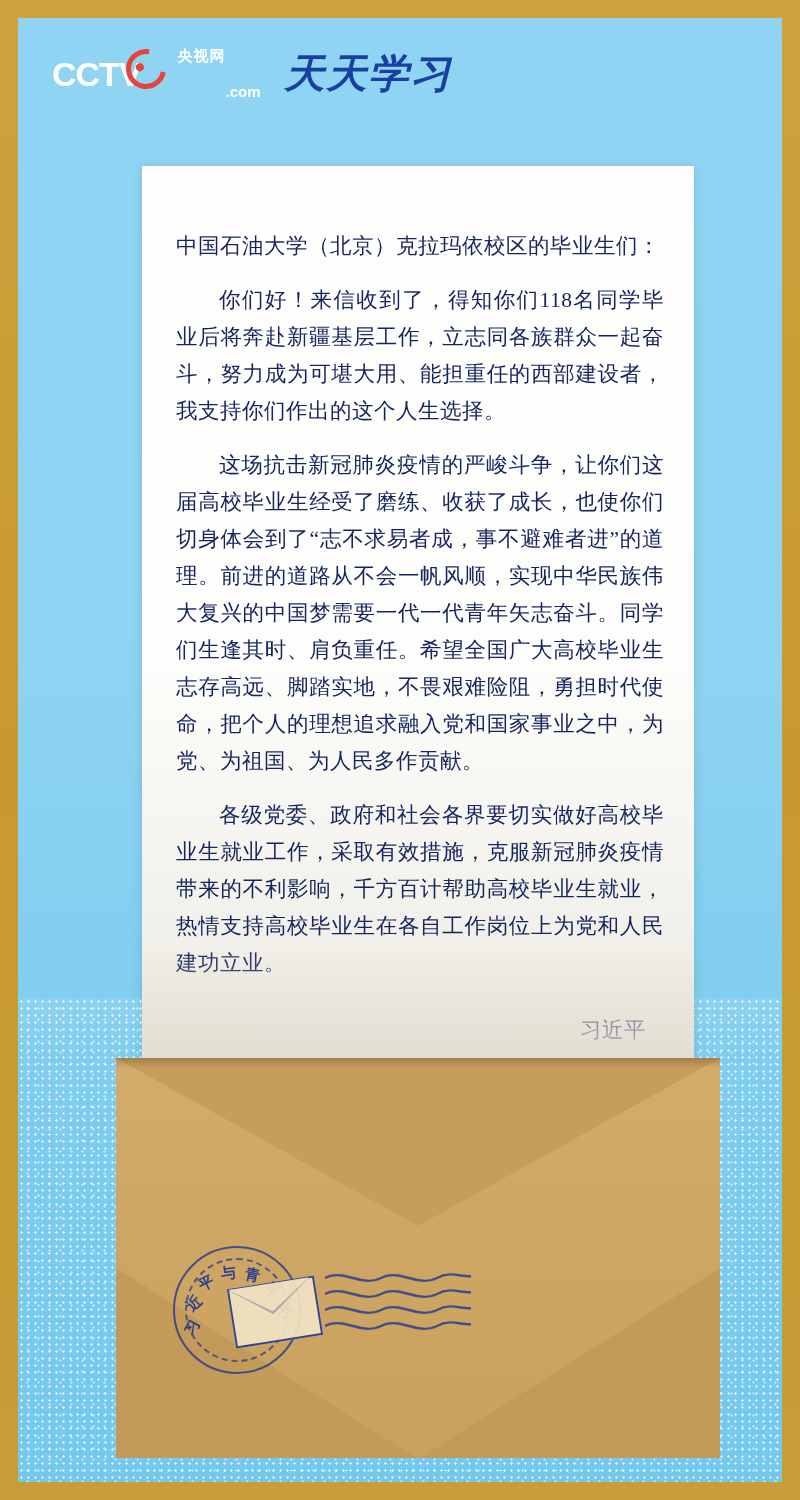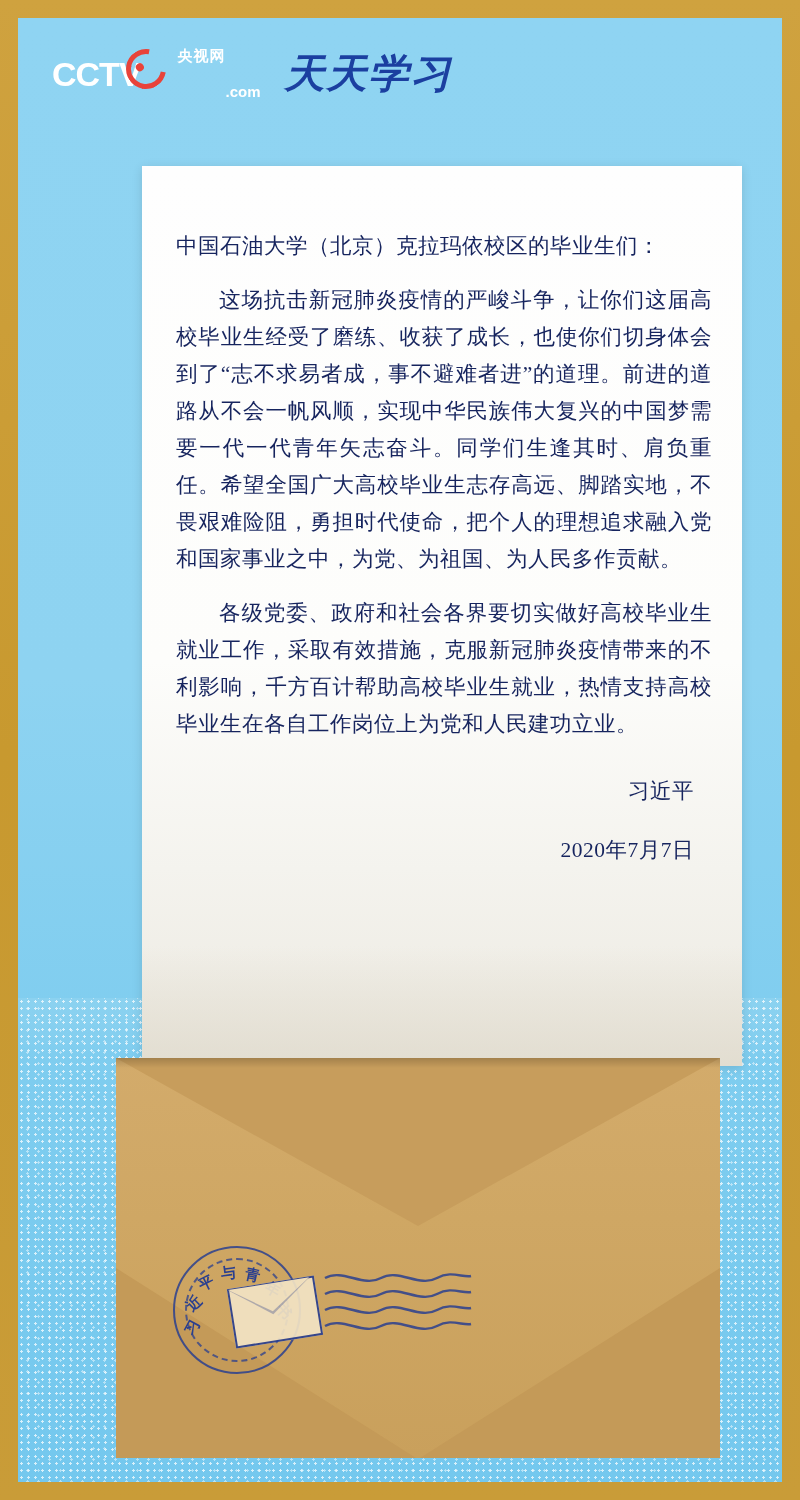--- a/index.html
+++ b/index.html
@@ -135,21 +135,20 @@
 
   
   .letter {
     position: absolute;
     left: 124px;
     top: 148px;
     width: 552px;
     height: 900px;
     background: linear-gradient(180deg, #fefefe 0%, #fdfdfb 55%, #f4f3ee 78%, #ece9e0 100%);
     box-shadow: 0 2px 10px rgba(0,0,0,0.12);
-    padding-left: 48px;
   }
   .letter:after {
     content: "";
     position: absolute;
     left: 0;
     right: 0;
     bottom: 0;
     height: 120px;
     background: linear-gradient(180deg, rgba(236,233,224,0) 0%, rgba(225,220,207,0.9) 100%);
     pointer-events: none;
@@ -333,20 +332,21 @@
           <span class="cctv-cn">央视网</span>
           <span class="cctv-com">.com</span>
         </div>
       </div>
       <div class="brand-title">天天学习</div>
     </div>
 
     <div class="letter">
       <div class="letter-body">
         <p>中国石油大学（北京）克拉玛依校区的毕业生们：</p>
+        <p class="indent">你们好！来信收到了，得知你们118名同学毕业后将奔赴新疆基层工作，立志同各族群众一起奋斗，努力成为可堪大用、能担重任的西部建设者，我支持你们作出的这个人生选择。</p>
         <p class="indent">这场抗击新冠肺炎疫情的严峻斗争，让你们这届高校毕业生经受了磨练、收获了成长，也使你们切身体会到了“志不求易者成，事不避难者进”的道理。前进的道路从不会一帆风顺，实现中华民族伟大复兴的中国梦需要一代一代青年矢志奋斗。同学们生逢其时、肩负重任。希望全国广大高校毕业生志存高远、脚踏实地，不畏艰难险阻，勇担时代使命，把个人的理想追求融入党和国家事业之中，为党、为祖国、为人民多作贡献。</p>
         <p class="indent">各级党委、政府和社会各界要切实做好高校毕业生就业工作，采取有效措施，克服新冠肺炎疫情带来的不利影响，千方百计帮助高校毕业生就业，热情支持高校毕业生在各自工作岗位上为党和人民建功立业。</p>
         <div class="sign">习近平</div>
         <div class="date">2020年7月7日</div>
       </div>
     </div>
 
     <div class="envelope">
       <div class="env-body"></div>
       <div class="env-crease-l"></div>

